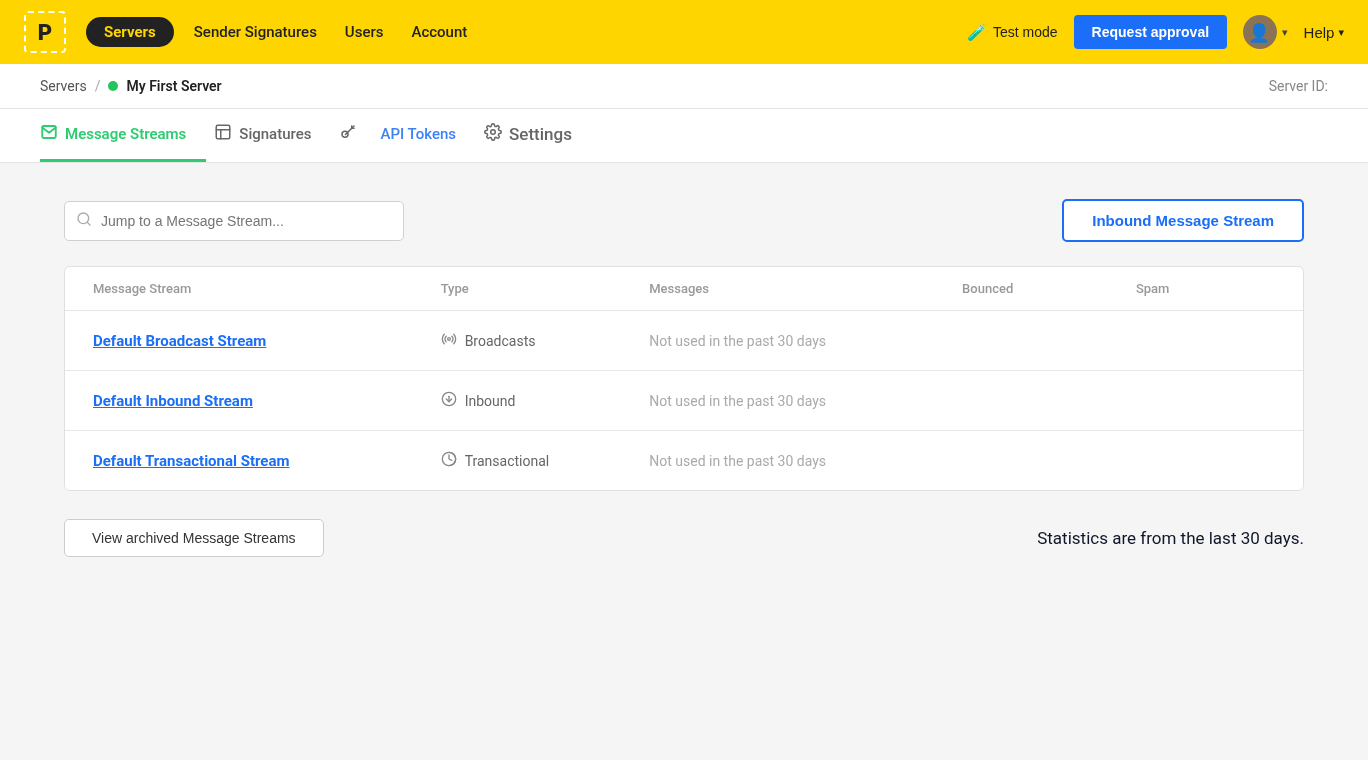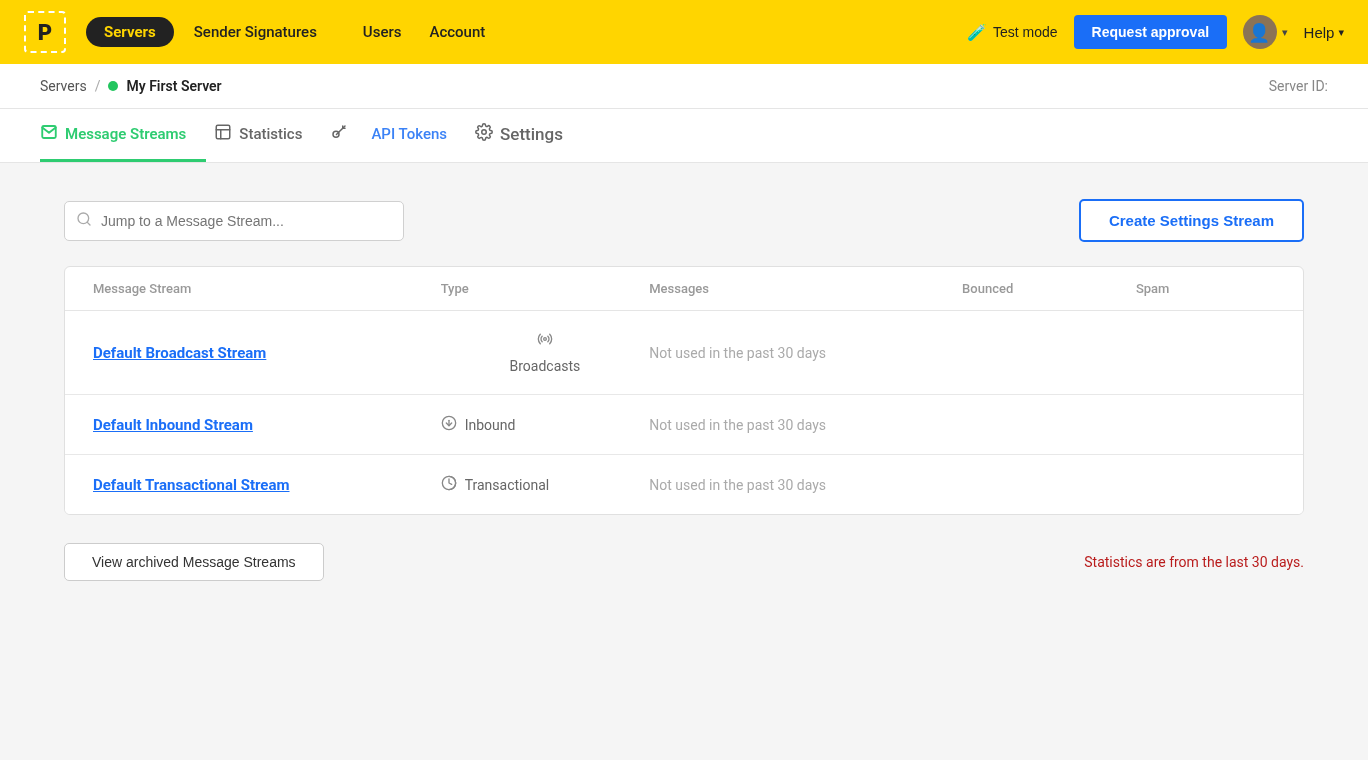--- a/index.html
+++ b/index.html
@@ -10,21 +10,21 @@
 
 <nav style="background:#FFD500; display:flex; align-items:center; padding:0 24px; height:64px; gap:20px;">
   <div style="border:2.5px dashed #fff; border-radius:4px; width:42px; height:42px; display:flex; align-items:center; justify-content:center; background:#FFD500; flex-shrink:0; cursor:pointer;">
     <span style="font-size:22px; font-weight:900; color:#222;">P</span>
   </div>
   <div style="background:#222; color:#FFD500; font-weight:700; font-size:15px; border-radius:999px; padding:6px 18px; white-space:nowrap; cursor:pointer;">
     <span>Servers</span>
   </div>
   <div style="display:flex; align-items:center; gap:28px; flex:1;">
     <a style="font-size:15px; font-weight:500; color:#222; text-decoration:none; cursor:pointer;">Sender Signatures</a>
-    <a style="font-size:15px; font-weight:500; color:#222; text-decoration:none; cursor:pointer;margin-left:18px;">Users</a>
+    <a style="font-size:15px; font-weight:500; color:#222; text-decoration:none; cursor:pointer;">Users</a>
     <a style="font-size:15px; font-weight:500; color:#222; text-decoration:none; cursor:pointer;">Account</a>
   </div>
   <div style="display:flex; align-items:center; gap:16px; margin-left:auto;">
     <button style="display:flex; align-items:center; gap:6px; font-size:14px; font-weight:500; color:#222; background:none; border:none; cursor:pointer;">
       <span style="font-size:16px;">🧪</span>
       <span>Test mode</span>
     </button>
     <button style="background:#1a6ef7; color:#fff; border:none; border-radius:4px; padding:9px 18px; font-size:14px; font-weight:600; cursor:pointer; white-space:nowrap;">
       <span>Request approval</span>
     </button>
@@ -61,21 +61,21 @@
     </span>
     <span>Message Streams</span>
   </div>
   <div style="display:flex; align-items:center; gap:7px; padding:14px 20px 14px 0; margin-right:8px; font-size:15px; font-weight:500; color:#666; cursor:pointer; border-bottom:3px solid transparent; white-space:nowrap;">
     <span style="font-size:16px;">
       <svg width="18" height="18" viewBox="0 0 24 24" fill="none" stroke="#666" stroke-width="2" stroke-linecap="round" stroke-linejoin="round">
           <rect x="3" y="3" width="18" height="18" rx="2"></rect>
           <path d="M3 9h18M9 21V9"></path>
         </svg>
     </span>
-    <span>Statistics</span>
+    <span>Signatures</span>
   </div>
   <div style="display:flex; align-items:center; gap:23px; padding:14px 20px 14px 0; margin-right:8px; font-size:15px; font-weight:500; color:#3b82f6; cursor:pointer; border-bottom:3px solid transparent; white-space:nowrap;">
     <span style="font-size:16px;">
       <svg width="18" height="18" viewBox="0 0 24 24" fill="none" stroke="#666" stroke-width="2" stroke-linecap="round" stroke-linejoin="round">
           <circle cx="8" cy="15" r="4"></circle>
           <line x1="20" y1="4" x2="8.59" y2="15.41"></line>
           <line x1="17" y1="4" x2="17" y2="7"></line>
           <line x1="20" y1="7" x2="17" y2="7"></line>
         </svg>
     </span>
@@ -98,37 +98,37 @@
     <div style="position:relative; width:340px;">
       <span style="position:absolute; left:12px; top:50%; transform:translateY(-50%); color:#aaa; font-size:15px;">
         <svg width="16" height="16" viewBox="0 0 24 24" fill="none" stroke="#aaa" stroke-width="2" stroke-linecap="round" stroke-linejoin="round">
             <circle cx="11" cy="11" r="8"></circle>
             <line x1="21" y1="21" x2="16.65" y2="16.65"></line>
           </svg>
       </span>
       <input type="text" style="width: 100%; padding: 11px 26px 11px 36px; border: 1.5px solid rgb(208, 208, 208); border-radius: 5px; font-size: 14px; color: rgb(136, 136, 136); background: rgb(255, 255, 255); outline: none;" placeholder="Jump to a Message Stream...">
     </div>
     <button style="background:#fff; color:#1a6ef7; border:2px solid #1a6ef7; border-radius:5px; padding:11px 28px; font-size:15px; font-weight:700; cursor:pointer; white-space:nowrap;">
-      <span>Create Settings Stream</span>
+      <span>Inbound Message Stream</span>
     </button>
   </div>
 
   <div style="background:#fff; border:1px solid #e0e0e0; border-radius:6px; overflow:hidden; width:100%;">
 
     <div style="display:grid; grid-template-columns:2fr 1.2fr 1.8fr 1fr 0.8fr; padding:14px 28px; border-bottom:1px solid #e5e5e5;">
       <span style="font-size:13px; color:#999; font-weight:500;">Message Stream</span>
       <span style="font-size:13px; color:#999; font-weight:500;">Type</span>
       <span style="font-size:13px; color:#999; font-weight:500;">Messages</span>
       <span style="font-size:13px; color:#999; font-weight:500;">Bounced</span>
       <span style="font-size:13px; color:#999; font-weight:500;">Spam</span>
     </div>
 
     <div style="display:grid; grid-template-columns:2fr 1.2fr 1.8fr 1fr 0.8fr; padding:20px 28px; border-bottom:1px solid #e8e8e8; align-items:center; background:#fff;">
       <a style="color:#1a6ef7; font-weight:700; font-size:15px; text-decoration:underline; cursor:pointer;">Default Broadcast Stream</a>
-      <div style="display:flex; align-items:center; gap:8px; font-size:14px; color:#666;flex-direction:column;">
+      <div style="display:flex; align-items:center; gap:8px; font-size:14px; color:#666;">
         <span style="color:#888;">
           <svg width="16" height="16" viewBox="0 0 24 24" fill="none" stroke="#888" stroke-width="2" stroke-linecap="round" stroke-linejoin="round">
               <circle cx="12" cy="12" r="2"></circle>
               <path d="M16.24 7.76a6 6 0 0 1 0 8.49m-8.48-.01a6 6 0 0 1 0-8.49m11.31-2.82a10 10 0 0 1 0 14.14m-14.14 0a10 10 0 0 1 0-14.14"></path>
             </svg>
         </span>
         <span>Broadcasts</span>
       </div>
       <span style="font-size:14px; color:#aaa;">Not used in the past 30 days</span>
       <span style="font-size:14px; color:#ccc;"></span>
@@ -167,16 +167,16 @@
       <span style="font-size:14px; color:#aaa;">Not used in the past 30 days</span>
       <span style="font-size:14px; color:#ccc;"></span>
       <span style="font-size:14px; color:#ccc;"></span>
     </div>
   </div>
 
   <div style="display:flex; align-items:center; justify-content:space-between; margin-top:28px;">
     <button style="background:#fff; color:#333; border:1.5px solid #ccc; border-radius:5px; padding:10px 27px; font-size:14px; font-weight:500; cursor:pointer; white-space:nowrap;">
       <span>View archived Message Streams</span>
     </button>
-    <span style="font-size:14px; color:#b91c1c;text-align:center;">Statistics are from the last 30 days.</span>
+    <span style="font-size:17px; color:#0f172a;text-align:center;">Statistics are from the last 30 days.</span>
   </div>
 
 </div>
 
 </body></html>

